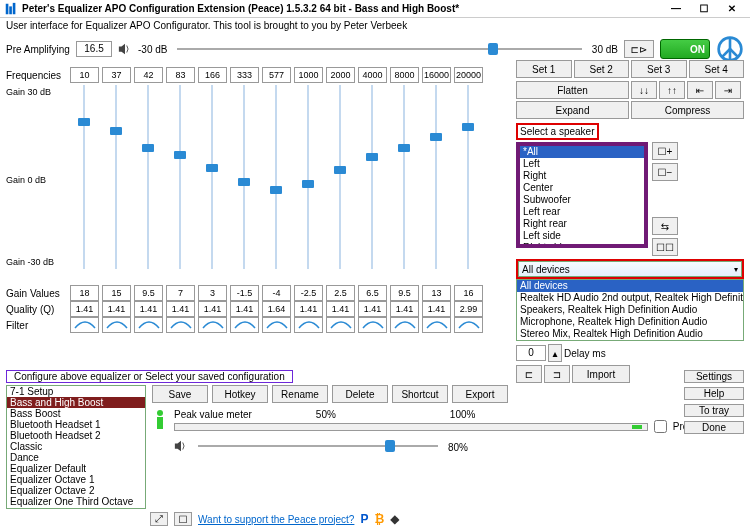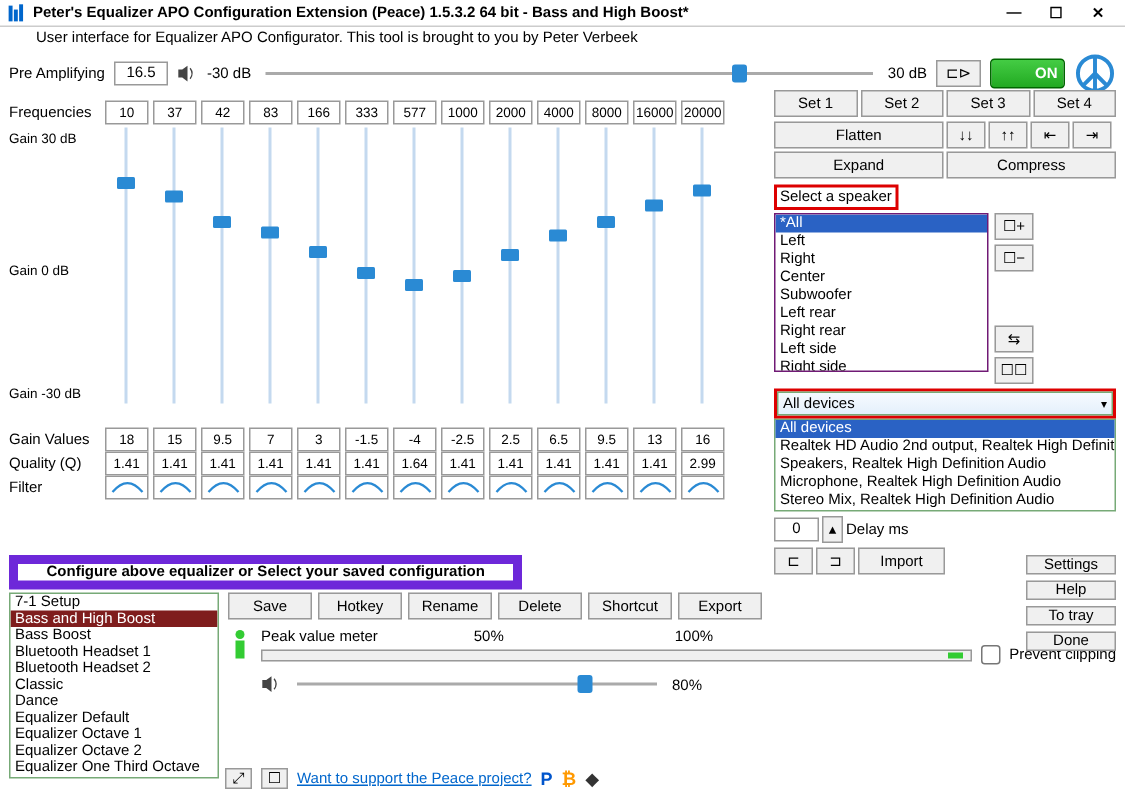--- a/index.html
+++ b/index.html
@@ -2,21 +2,21 @@
 <html><head>
 <meta charset="utf-8">
 <style>
 * { margin:0; padding:0; box-sizing:border-box; font-family:"Segoe UI",Tahoma,sans-serif; font-size:10px; }
 body { background:#fff; width:750px; height:528px; overflow:hidden; position:relative; color:#000; }
 .titlebar { height:18px; background:#fff; border-bottom:1px solid #ccc; display:flex; align-items:center; padding:0 4px; font-size:10px; font-weight:bold; }
 .titlebar .icon { width:14px; height:14px; margin-right:4px; }
 .title-icon-svg { color:#0066cc; }
 .titlebar .btns { margin-left:auto; display:flex; }
 .titlebar .tbtn { width:28px; height:16px; display:flex; align-items:center; justify-content:center; cursor:pointer; }
-.subtitle { padding:2px 24px; font-size:10px; background:#fff; }
+.subtitle { padding:2px 6px; font-size:10px; background:#fff; }
 .toprow { display:flex; align-items:center; padding:2px 6px; gap:6px; }
 .label { font-size:10px; }
 .numbox { width:36px; height:16px; border:1px solid #999; background:#fff; text-align:center; line-height:14px; }
 .h-slider { flex:1; height:14px; position:relative; margin:0 4px; }
 .h-slider .track { position:absolute; top:6px; left:0; right:0; height:2px; background:#aaa; }
 .h-slider .thumb { position:absolute; top:1px; width:10px; height:12px; background:#2a8ad4; border-radius:2px; transform:translateX(-50%); }
 .toggle-on { width:50px; height:20px; background:linear-gradient(#4c4,#2a2); border-radius:3px; color:#fff; display:flex; align-items:center; justify-content:flex-end; padding:0 4px; font-weight:bold; border:1px solid #060; }
 .peace-icon { width:28px; height:28px; }
 .eq-area { position:relative; height:218px; margin:2px 0 0 6px; }
 .freq-row, .gain-row, .filter-row { display:flex; align-items:center; height:16px; }
@@ -27,29 +27,29 @@
 .v-slider { width:29px; height:100%; position:relative; }
 .v-slider .vtrack { position:absolute; left:13px; top:0; bottom:0; width:2px; background:#c4d9ef; }
 .v-slider .vthumb { position:absolute; left:8px; width:12px; height:8px; background:#2a8ad4; transform:translateY(-50%); border-radius:1px; }
 .axis-label { position:absolute; font-size:9px; }
 .right-panel { position:absolute; top:60px; right:6px; width:228px; }
 .set-buttons { display:flex; gap:2px; margin-bottom:3px; }
 .btn { height:18px; border:1px solid #999; background:#f0f0f0; display:flex; align-items:center; justify-content:center; cursor:pointer; padding:0 4px; font-size:10px; flex:1; }
 .btn-grid { display:grid; grid-template-columns:1fr 1fr; gap:2px; margin-bottom:4px; }
 .iconbtn { width:26px; height:18px; border:1px solid #999; background:#f0f0f0; display:flex; align-items:center; justify-content:center; cursor:pointer; }
 .redbox { border:2px solid #d00; padding:1px 2px; display:inline-block; }
-.speaker-list { width:143px; height:106px; border:1px solid #701a75; overflow:hidden; background:#fff; }
+.speaker-list { width:132px; height:106px; border:4px solid #701a75; overflow:hidden; background:#fff; }
 .speaker-list .sel { background:#2a62c4; color:#fff; }
 .speaker-list div { padding:0 3px; height:12px; line-height:12px; font-size:10px; white-space:nowrap; }
 .dev-select { width:100%; height:16px; border:1px solid #7a7; background:#fff; display:flex; align-items:center; padding:0 3px; font-size:10px; background:linear-gradient(#f6faff,#e4f0fb); }
 .dev-list { width:100%; background:#fff; border:1px solid #7a7; }
 .dev-list div { padding:0 3px; font-size:10px; line-height:12px; white-space:nowrap; overflow:hidden; }
 .dev-list .sel { background:#2a62c4; color:#fff; }
 .bottom-section { position:absolute; top:370px; left:6px; right:6px; }
-.red-instr { border:6px solid #6d28d9; display:inline-block; padding:0 19px; margin-bottom:2px; font-size:10px;font-weight:bold; }
+.red-instr { border:1px solid #6d28d9; display:inline-block; padding:0 7px; margin-bottom:2px; font-size:10px; }
 .config-list { width:140px; height:124px; border:1px solid #7a7; background:#fff; overflow:hidden; }
 .config-list div { padding:0 3px; font-size:10px; line-height:11px; white-space:nowrap; }
 .config-list .sel { background:#7f1d1d; color:#fff; }
 .bot-row { display:flex; gap:6px; }
 .bot-right { flex:1; }
 .action-row { display:flex; gap:4px; margin-bottom:6px; }
 .action-row .btn { width:56px; flex:none; }
 .meter-area { display:flex; align-items:center; gap:4px; font-size:10px; }
 .meter { flex:1; height:8px; border:1px solid #999; background:#f0f0f0; position:relative; }
 .meter-fill { position:absolute; right:5px; top:1px; width:10px; height:4px; background:#3c3; }

